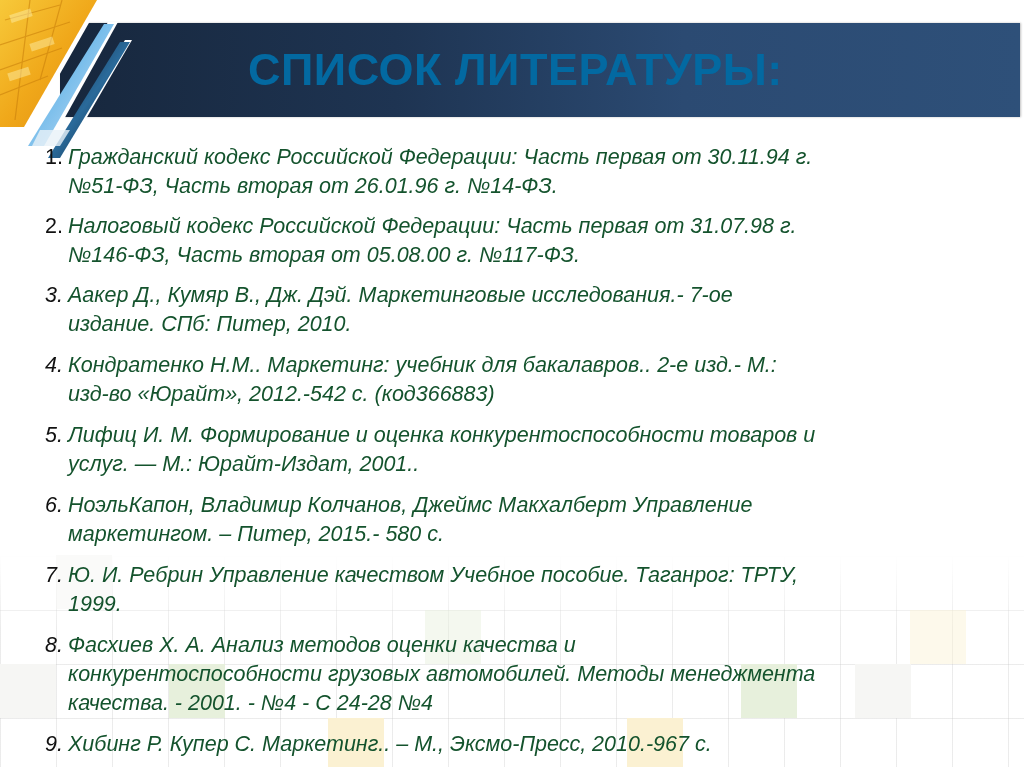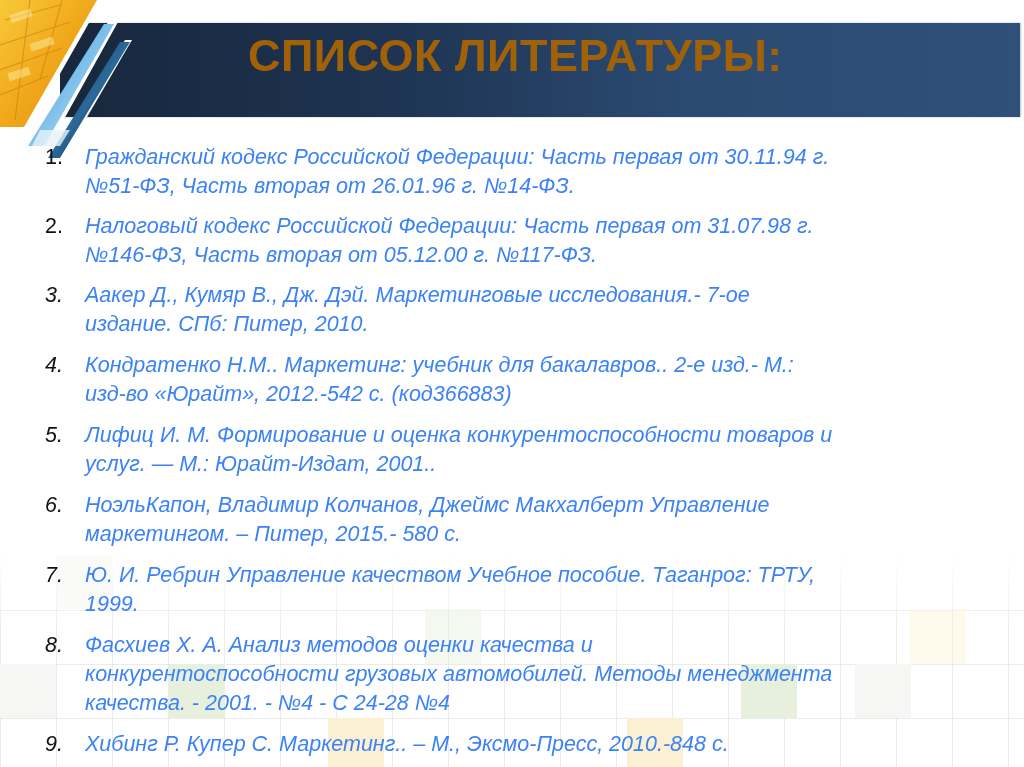--- a/index.html
+++ b/index.html
@@ -22,37 +22,37 @@
     .cell.green { background: #e7f0dc; }
     .cell.yellow { background: #fbf1d2; }
     .cell.faint { background: #f6f6f4; }
 
     .banner {
       position: absolute; left: 60px; top: 23px; width: 960px; height: 94px;
       background: linear-gradient(to right, #17273d 0%, #1e3452 35%, #2b4a72 65%, #2e5079 100%);
       box-shadow: 1px 0 2px rgba(0,0,0,0.25);
     }
     .banner-title {
-      position: absolute; left: 248px; top: 9px; height: 94px;
-      line-height: 94px; color: #a16207; font-weight: bold; font-size: 45px;
+      position: absolute; left: 248px; top: 23px; height: 94px;
+      line-height: 94px; color: #0369a1; font-weight: bold; font-size: 45px;
       letter-spacing: 0.5px; white-space: nowrap;
     }
     .deco { position: absolute; left: 0; top: 0; width: 140px; height: 160px; }
 
     .biblist { position: absolute; left: 0; top: 138px; width: 1024px; }
     .item { position: absolute; left: 0; width: 1000px; }
     .num {
       position: absolute; left: 45px; width: 30px;
       font-size: 21.5px; line-height: 29px; color: #111;
       font-style: italic;
     }
     .num.upright { font-style: normal; }
     .text {
-      position: absolute; left: 85px; width: 905px;
-      font-size: 21.5px; line-height: 29px; color: #3b82f6;
+      position: absolute; left: 68px; width: 905px;
+      font-size: 21.5px; line-height: 29px; color: #14532d;
       font-style: italic; white-space: pre-line;
     }
   </style>
 </head>
 <body>
 
 <div class="grid-bg"></div>
 <div class="cell faint" style="left:56px;top:555px;opacity:0.5"></div>
 <div class="cell green" style="left:169px;top:664px"></div>
 <div class="cell green" style="left:741px;top:664px"></div>
@@ -111,21 +111,21 @@
 
 <div class="biblist">
   <div class="item" style="top:5px">
     <span class="num upright">1.</span>
     <span class="text">Гражданский кодекс Российской Федерации: Часть первая от 30.11.94 г.
 №51-ФЗ, Часть вторая от 26.01.96 г. №14-ФЗ.</span>
   </div>
   <div class="item" style="top:74px">
     <span class="num upright">2.</span>
     <span class="text">Налоговый кодекс Российской Федерации: Часть первая от 31.07.98 г.
-№146-ФЗ, Часть вторая от 05.12.00 г. №117-ФЗ.</span>
+№146-ФЗ, Часть вторая от 05.08.00 г. №117-ФЗ.</span>
   </div>
   <div class="item" style="top:143px">
     <span class="num">3.</span>
     <span class="text">Аакер Д., Кумяр В., Дж. Дэй. Маркетинговые исследования.- 7-ое
 издание. СПб: Питер, 2010.</span>
   </div>
   <div class="item" style="top:213px">
     <span class="num">4.</span>
     <span class="text">Кондратенко Н.М.. Маркетинг: учебник для бакалавров.. 2-е изд.- М.:
 изд-во «Юрайт», 2012.-542 с. (код366883)</span>
@@ -146,15 +146,15 @@
 1999.</span>
   </div>
   <div class="item" style="top:493px">
     <span class="num">8.</span>
     <span class="text">Фасхиев Х. А. Анализ методов оценки качества и
 конкурентоспособности грузовых автомобилей. Методы менеджмента
 качества. - 2001. - №4 - С 24-28 №4</span>
   </div>
   <div class="item" style="top:592px">
     <span class="num">9.</span>
-    <span class="text">Хибинг Р. Купер С. Маркетинг.. – М., Эксмо-Пресс, 2010.-848 с.</span>
+    <span class="text">Хибинг Р. Купер С. Маркетинг.. – М., Эксмо-Пресс, 2010.-967 с.</span>
   </div>
 </div>
 
 </body></html>

